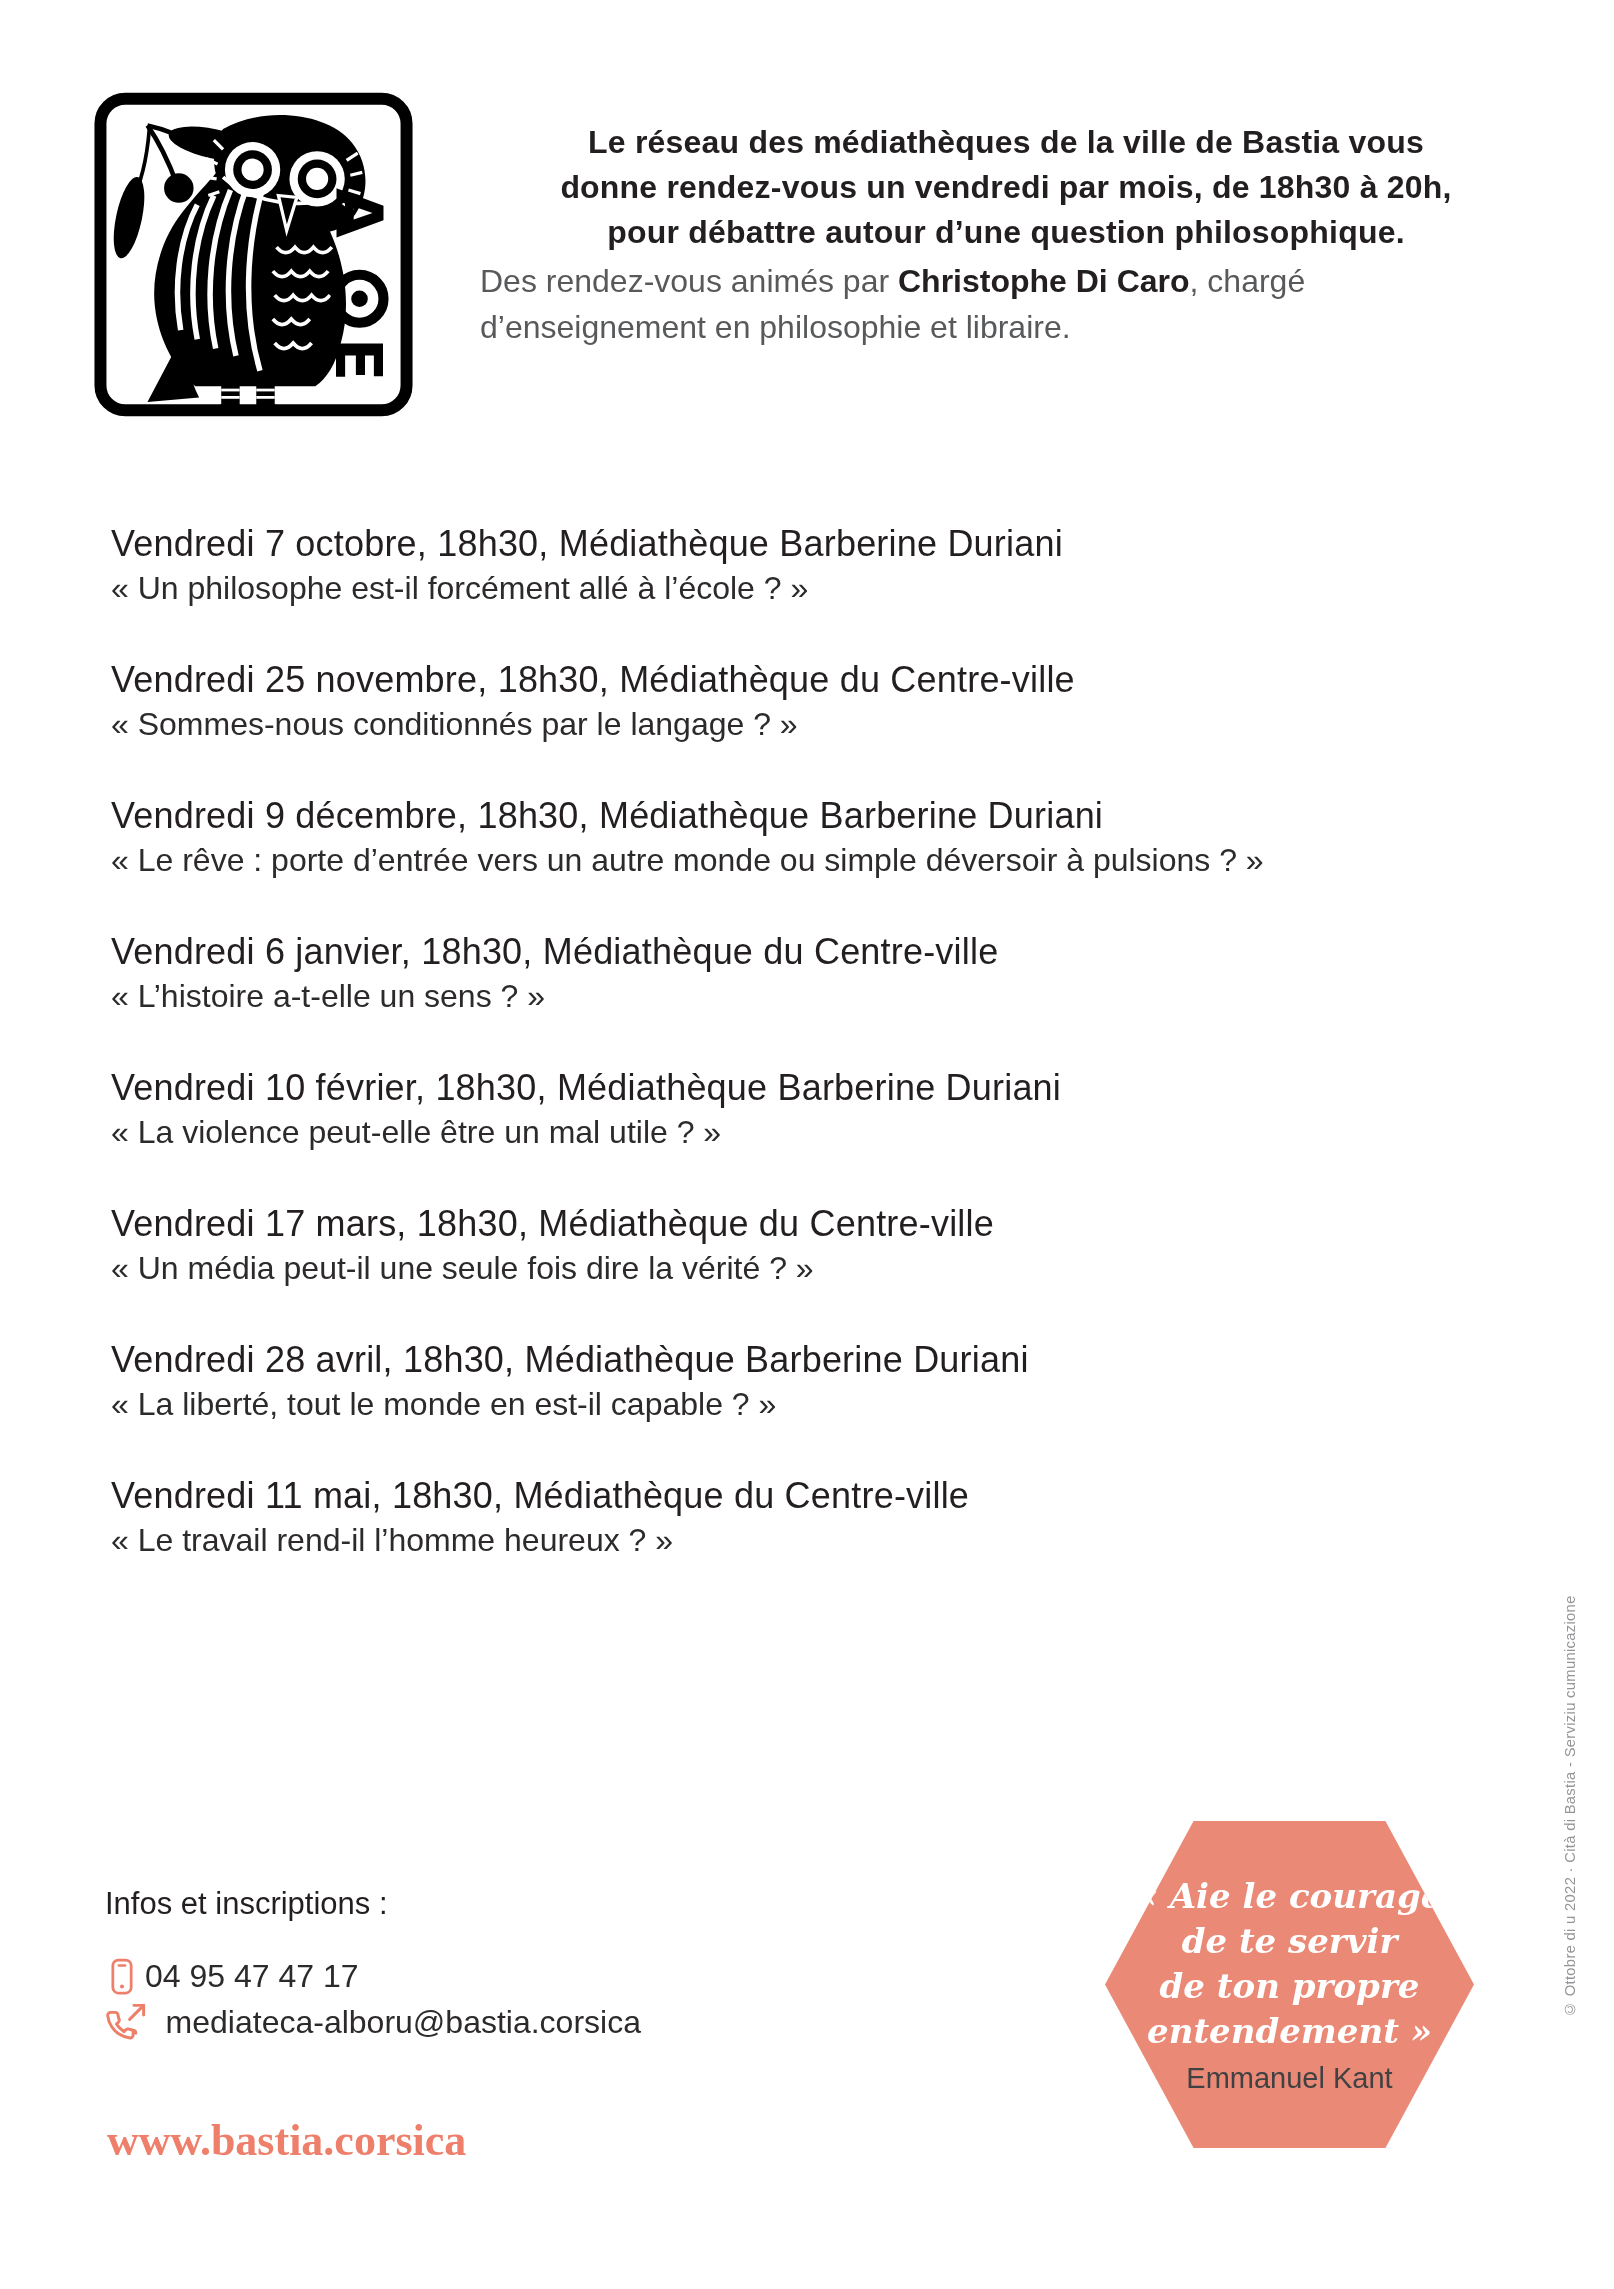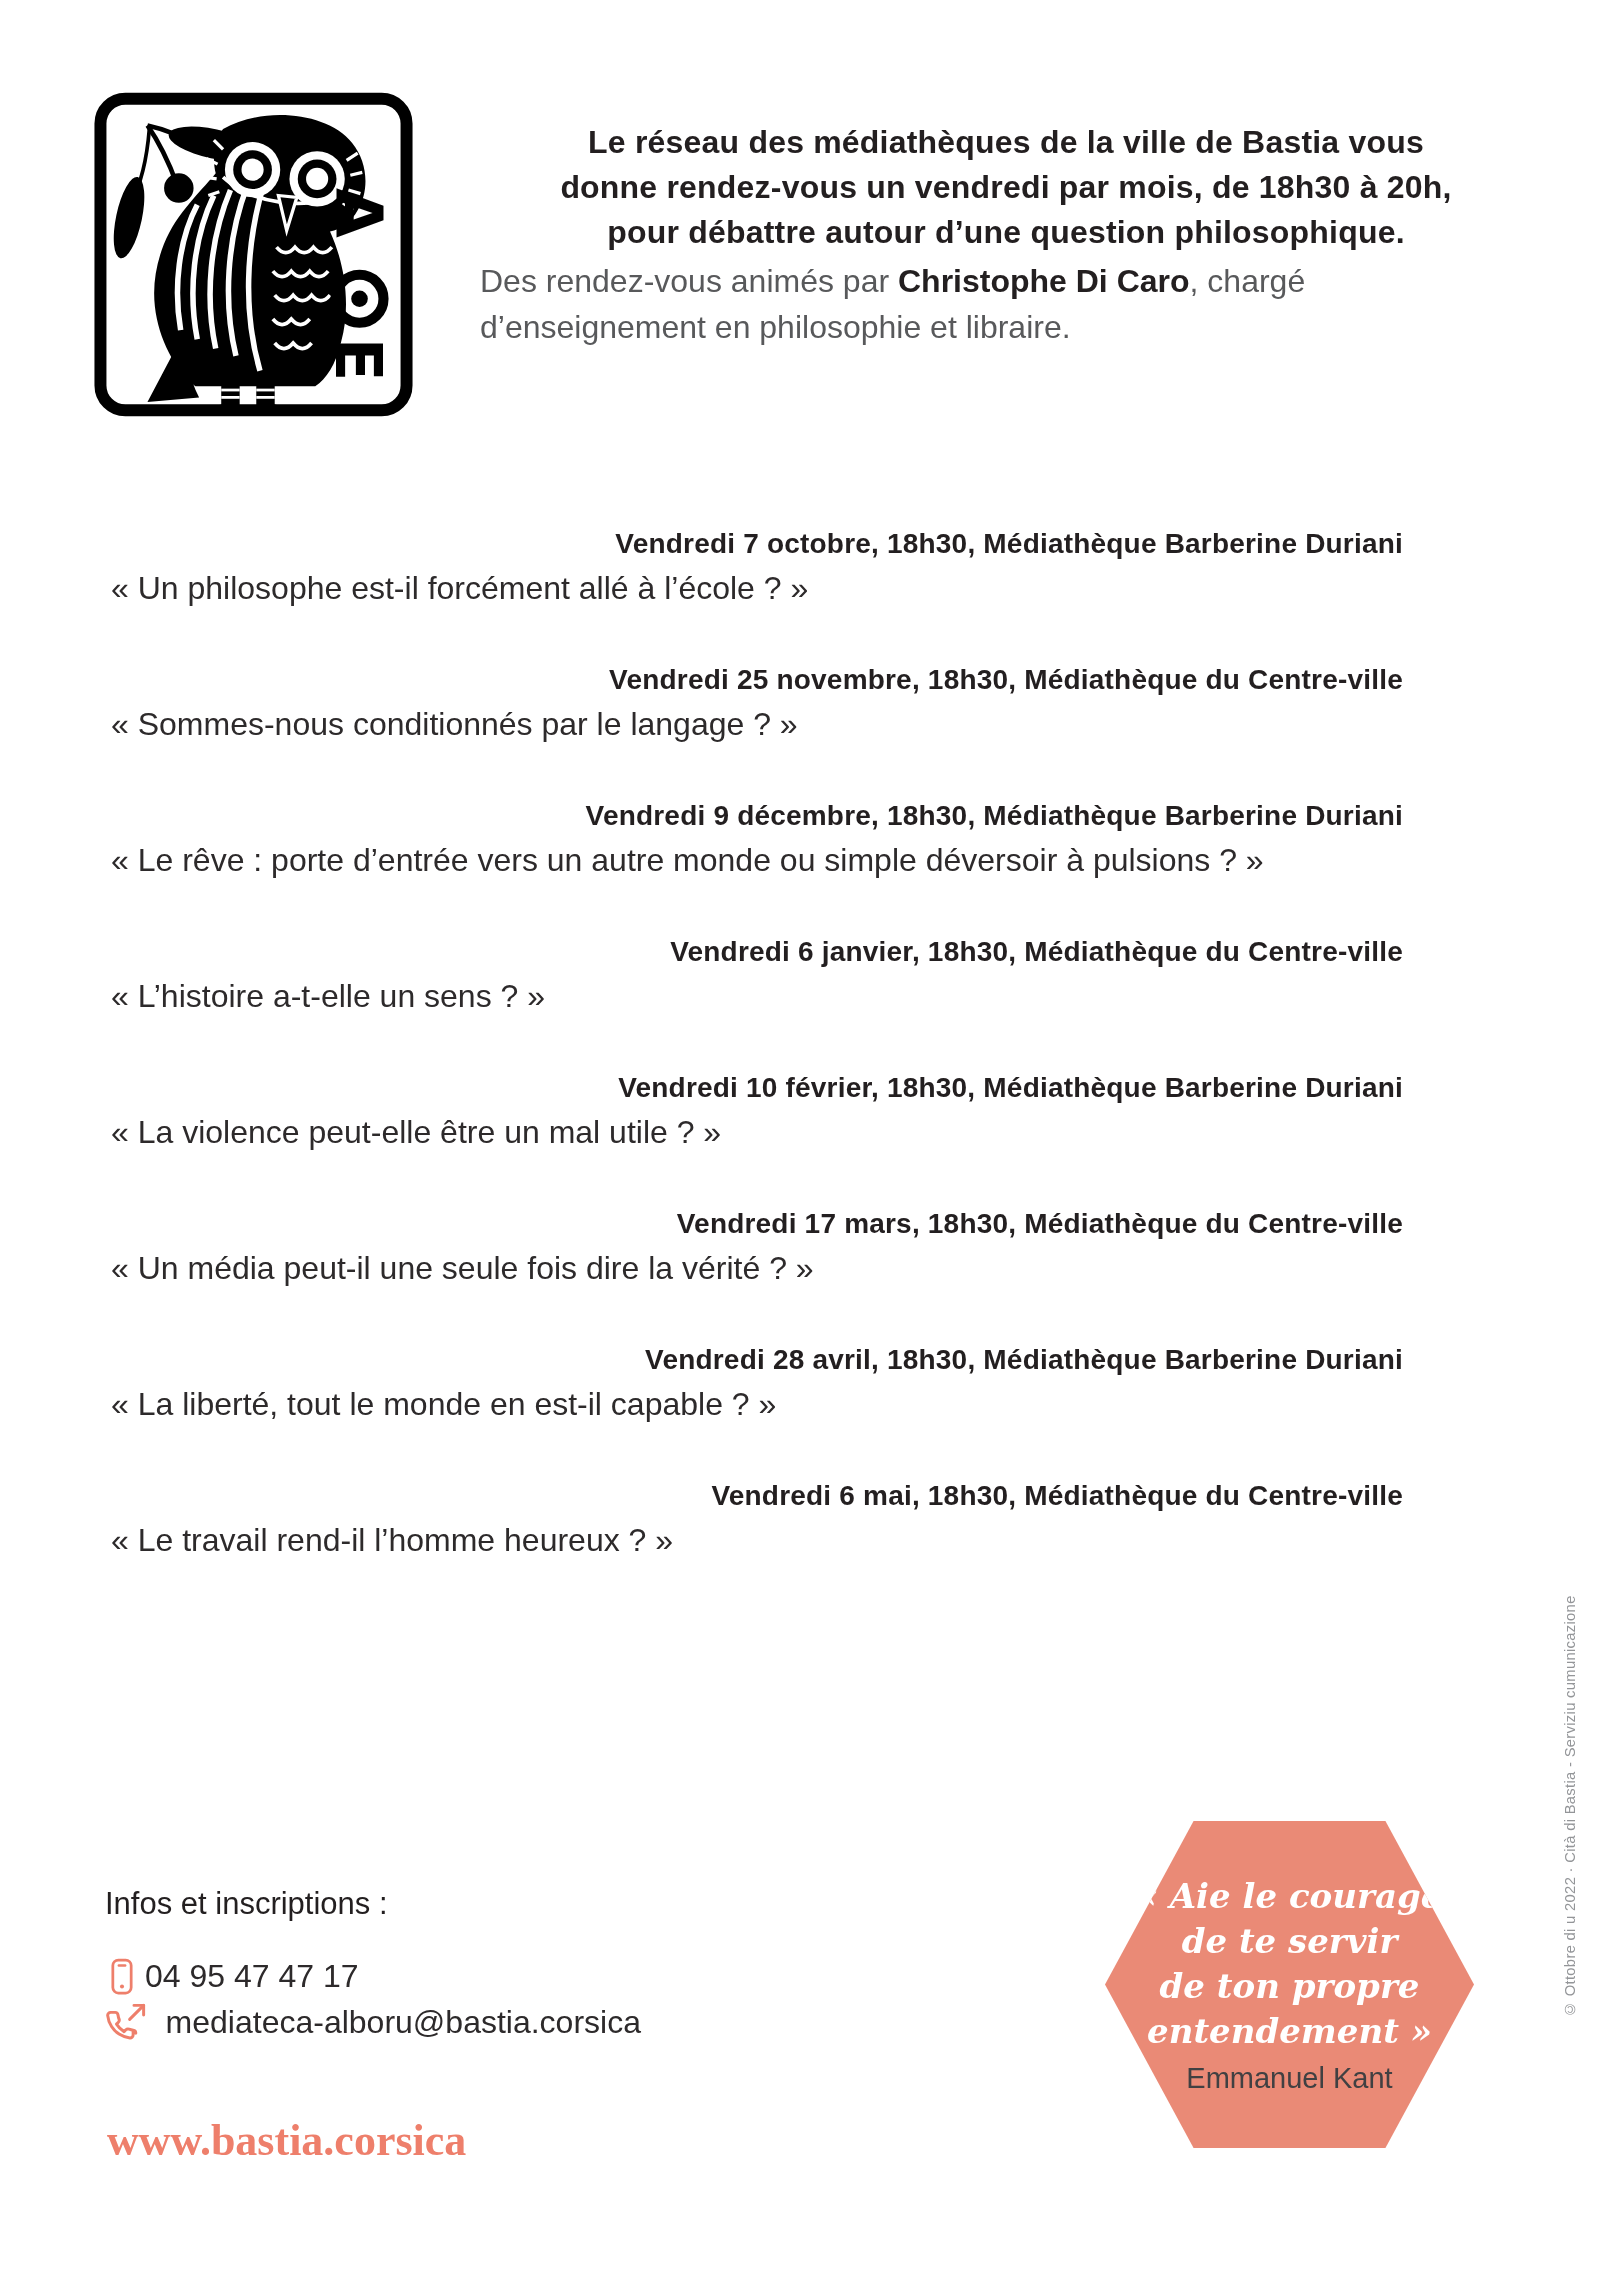--- a/index.html
+++ b/index.html
@@ -16,21 +16,21 @@
   .intro { position:absolute; left:480px; top:120px; width:1052px; }
   .intro .p1 { font-weight:bold; font-size:32px; line-height:45px; letter-spacing:0.2px;text-align:center; }
   .intro .p1 span { display:block; }
   .intro .p2 { margin-top:3px; font-size:32px; line-height:46px; color:#58595b; font-weight:400; }
   .intro .p2 .l { display:block; }
   .intro .p2 .name { color:#231f20; font-weight:bold; }
 
   
   .events { position:absolute; left:111px; top:522px; width:1292px; }
   .event { margin-bottom:48px; }
-  .event-h { font-size:28px; font-weight:bold; line-height:44px; letter-spacing:0.2px;text-align:right; }
+  .event-h { font-size:36px; font-weight:normal; line-height:44px; letter-spacing:0.2px; }
   .event-d { font-size:32px; font-weight:400; line-height:44px; color:#2d2a2b; }
 
   
   .infos-heading { position:absolute; left:105px; top:1886px; font-size:31px; }
   .contact-row { position:absolute; display:flex; align-items:center; font-size:32px; color:#2d2a2b; }
   .row-phone { left:111px; top:1958px; gap:12px; }
   .row-email { left:105px; top:2001px; gap:16.6px; }
   .website {
     position:absolute; left:107px; top:2115px;
     font-family:"Liberation Serif", serif; font-weight:bold; font-size:44px;
@@ -188,21 +188,21 @@
     </div>
     <div class="event">
       <div class="event-h">Vendredi 17 mars, 18h30, Médiathèque du Centre-ville</div>
       <div class="event-d">« Un média peut-il une seule fois dire la vérité ? »</div>
     </div>
     <div class="event">
       <div class="event-h">Vendredi 28 avril, 18h30, Médiathèque Barberine Duriani</div>
       <div class="event-d">« La liberté, tout le monde en est-il capable ? »</div>
     </div>
     <div class="event">
-      <div class="event-h">Vendredi 6 mai, 18h30, Médiathèque du Centre-ville</div>
+      <div class="event-h">Vendredi 11 mai, 18h30, Médiathèque du Centre-ville</div>
       <div class="event-d">« Le travail rend-il l’homme heureux ? »</div>
     </div>
   </div>
 
   <div class="infos-heading">Infos et inscriptions :</div>
 
   <div class="contact-row row-phone">
     <svg class="ico" width="22" height="37" viewBox="0 0 24 40">
       <rect x="2" y="2" width="20" height="36" rx="6" fill="none" stroke="#ee7f6b" stroke-width="3"></rect>
       <line x1="8.5" y1="8" x2="15.5" y2="8" stroke="#ee7f6b" stroke-width="2.6" stroke-linecap="round"></line>

